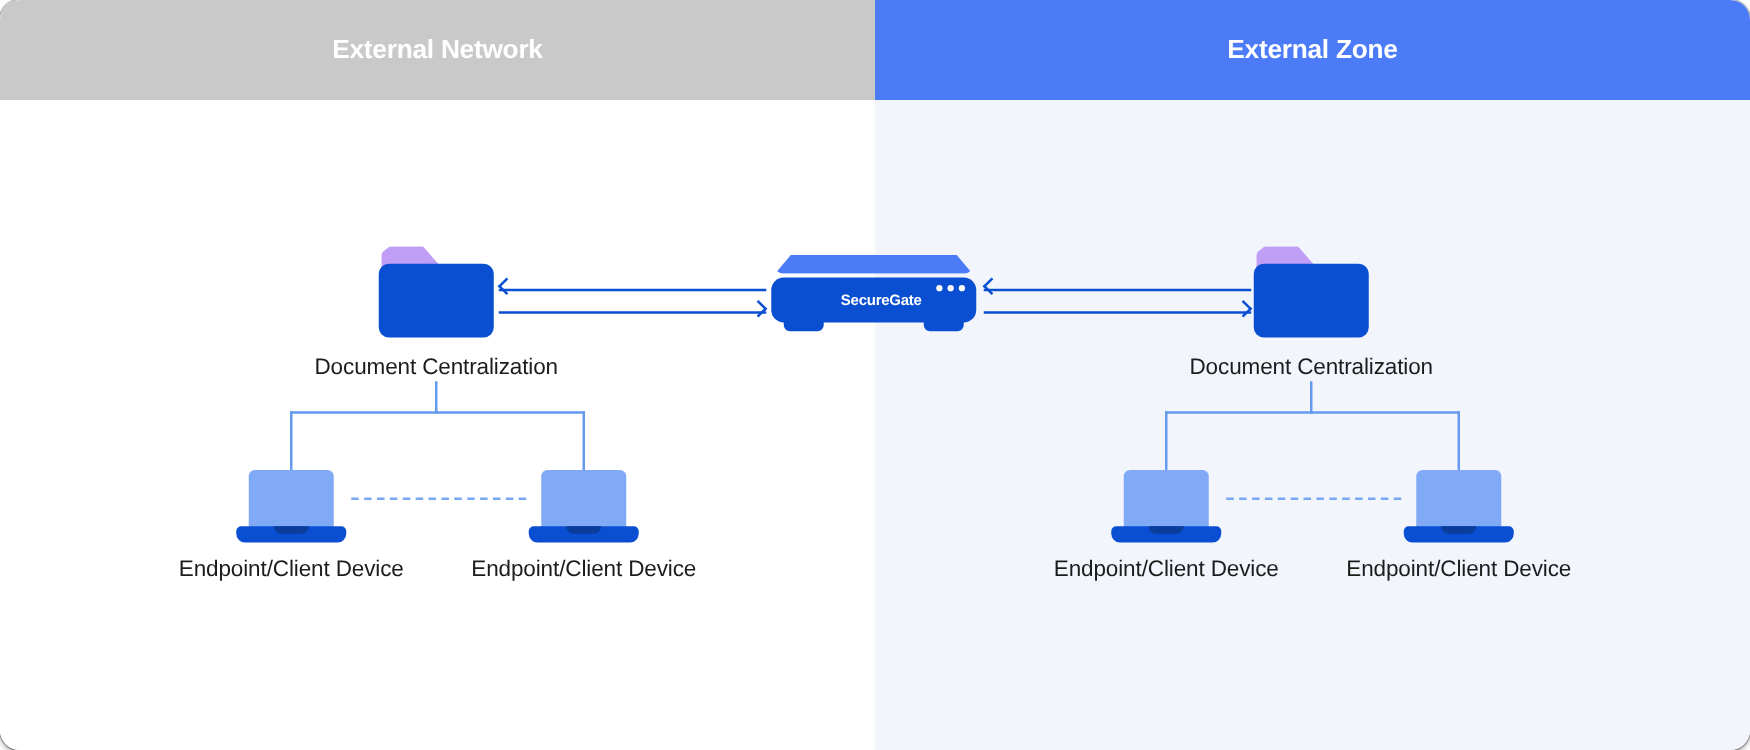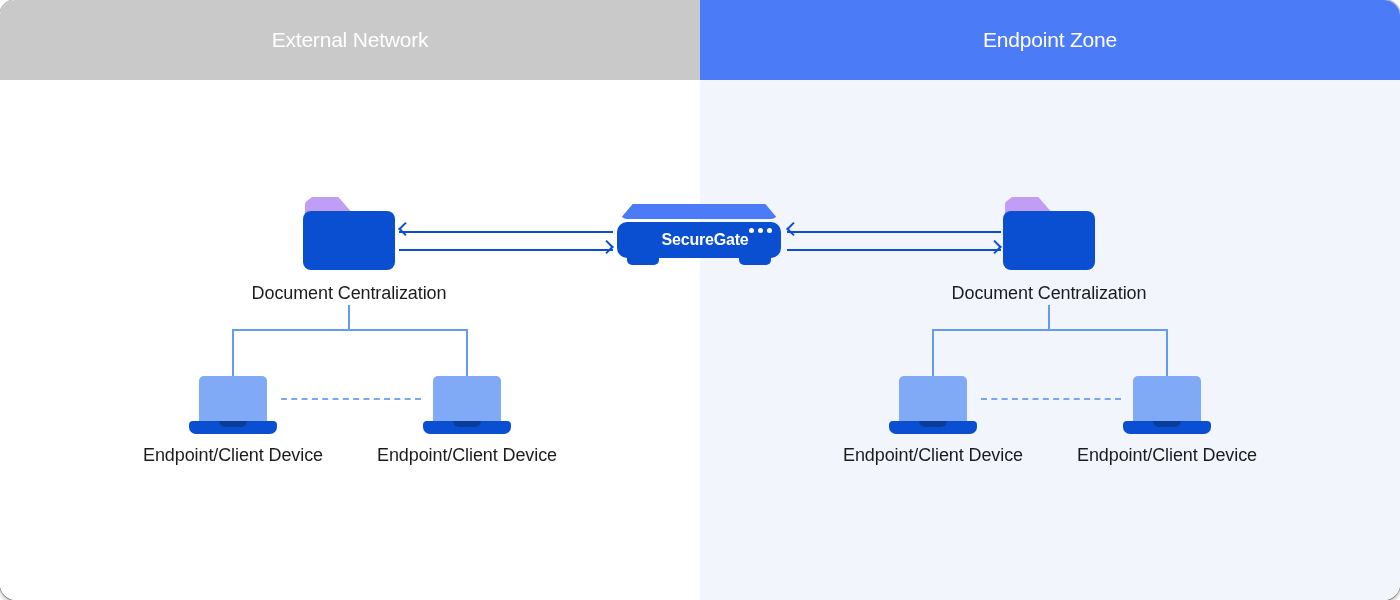--- a/index.html
+++ b/index.html
@@ -10,21 +10,21 @@
     font-family:"Liberation Sans", sans-serif;
     box-shadow:0 0 0 1px rgba(0,0,0,0.28), 0 2px 4px rgba(0,0,0,0.35);
   }
   
   .bg-left  { position:absolute; left:0;   top:0; width:700px; height:600px; background:#ffffff; }
   .bg-right { position:absolute; left:700px; top:0; width:700px; height:600px; background:var(--zone-right-bg,#f3f5fd); }
   
   .hdr { position:absolute; top:0; height:80px; width:700px; display:flex; align-items:center; justify-content:center; }
   .hdr-left  { left:0;   background:var(--header-gray,#c9c9c9); }
   .hdr-right { left:700px; background:var(--header-blue,#4c7bf7); }
-  .hdr-title { color:#ffffff; font-size:21px; font-weight:400; letter-spacing:-0.2px;text-align:right; }
+  .hdr-title { color:#ffffff; font-size:21px; font-weight:700; letter-spacing:-0.2px;text-align:right; }
   
   .abs { position:absolute; }
   
   .folder { width:92px; height:73px; }
   .folder-tab {
     position:absolute; left:2px; top:0; width:49px; height:18px;
     background:var(--folder-tab-purple,#c09ef5);
     clip-path:polygon(0 100%, 0 30%, 14% 0, 68% 0, 100% 100%);
     border-radius:8px 8px 0 0;
   }
@@ -52,21 +52,21 @@
   .gw-lid {
     position:absolute; left:3px; top:0; width:158px; height:15px;
     background:var(--header-blue,#4c7bf7); border-radius:7px;
     clip-path:polygon(0 100%, 8% 0, 92% 0, 100% 100%);
   }
   .gw-body {
     position:absolute; left:0; top:18px; width:164px; height:36px;
     background:var(--primary-blue,#0a4fd1); border-radius:10px;
     display:flex; align-items:center; justify-content:center;
   }
-  .gw-label { color:#ffffff; font-size:16px; font-weight:700; letter-spacing:-0.2px;margin-left:12px; }
+  .gw-label { color:#ffffff; font-size:12px; font-weight:700; letter-spacing:-0.2px;margin-left:12px; }
   .gw-dots { position:absolute; top:6px; right:9px; display:flex; gap:4px; }
   .gw-dots i { width:5px; height:5px; border-radius:50%; background:#ffffff; }
   .gw-foot {
     position:absolute; top:53px; width:32px; height:8px;
     background:var(--primary-blue,#0a4fd1); border-radius:0 0 5px 5px;
   }
   .gw-foot.fl { left:10px; } .gw-foot.fr { right:10px; }
   
   .lbl {
     width:300px; text-align:center; color:var(--label-text,#1c1c1c);
@@ -96,21 +96,21 @@
 
 <div class="card">
 
   <div class="bg-left"></div>
   <div class="bg-right"></div>
 
   <div class="hdr hdr-left">
     <span class="hdr-title">External Network</span>
   </div>
   <div class="hdr hdr-right">
-    <span class="hdr-title">Endpoint Zone</span>
+    <span class="hdr-title">External Zone</span>
   </div>
 
   <div class="abs folder" style="left:303px; top:197px;">
     <div class="folder-tab"></div>
     <div class="folder-body"></div>
   </div>
   <div class="abs lbl" style="left:199px; top:284px;">Document Centralization</div>
 
   <div class="abs line" style="left:348px; top:305px; width:2px; height:26px;"></div>
   <div class="abs line" style="left:232px; top:329px; width:236px; height:2px;"></div>

